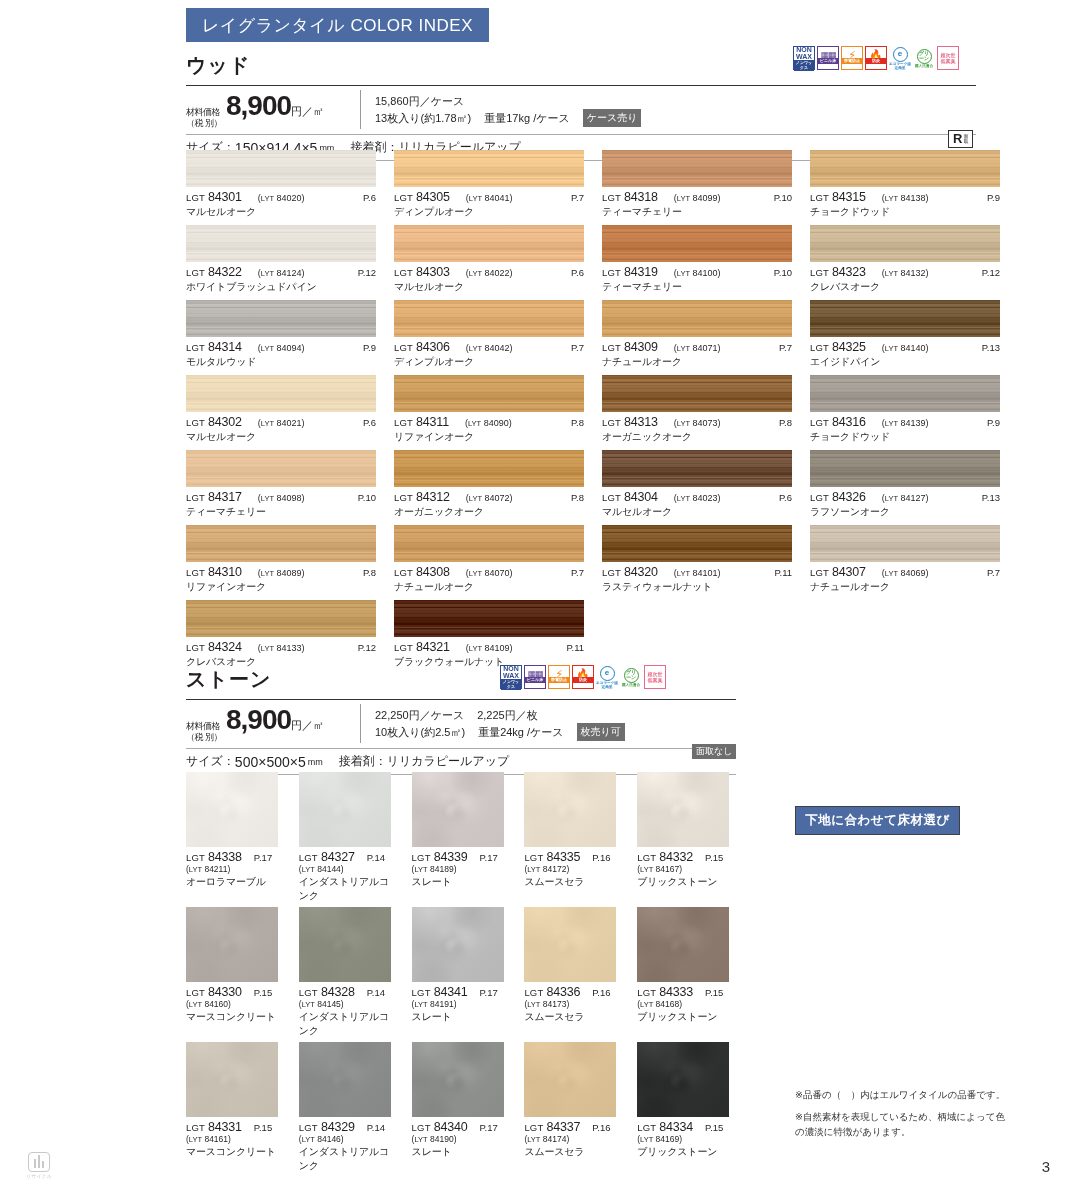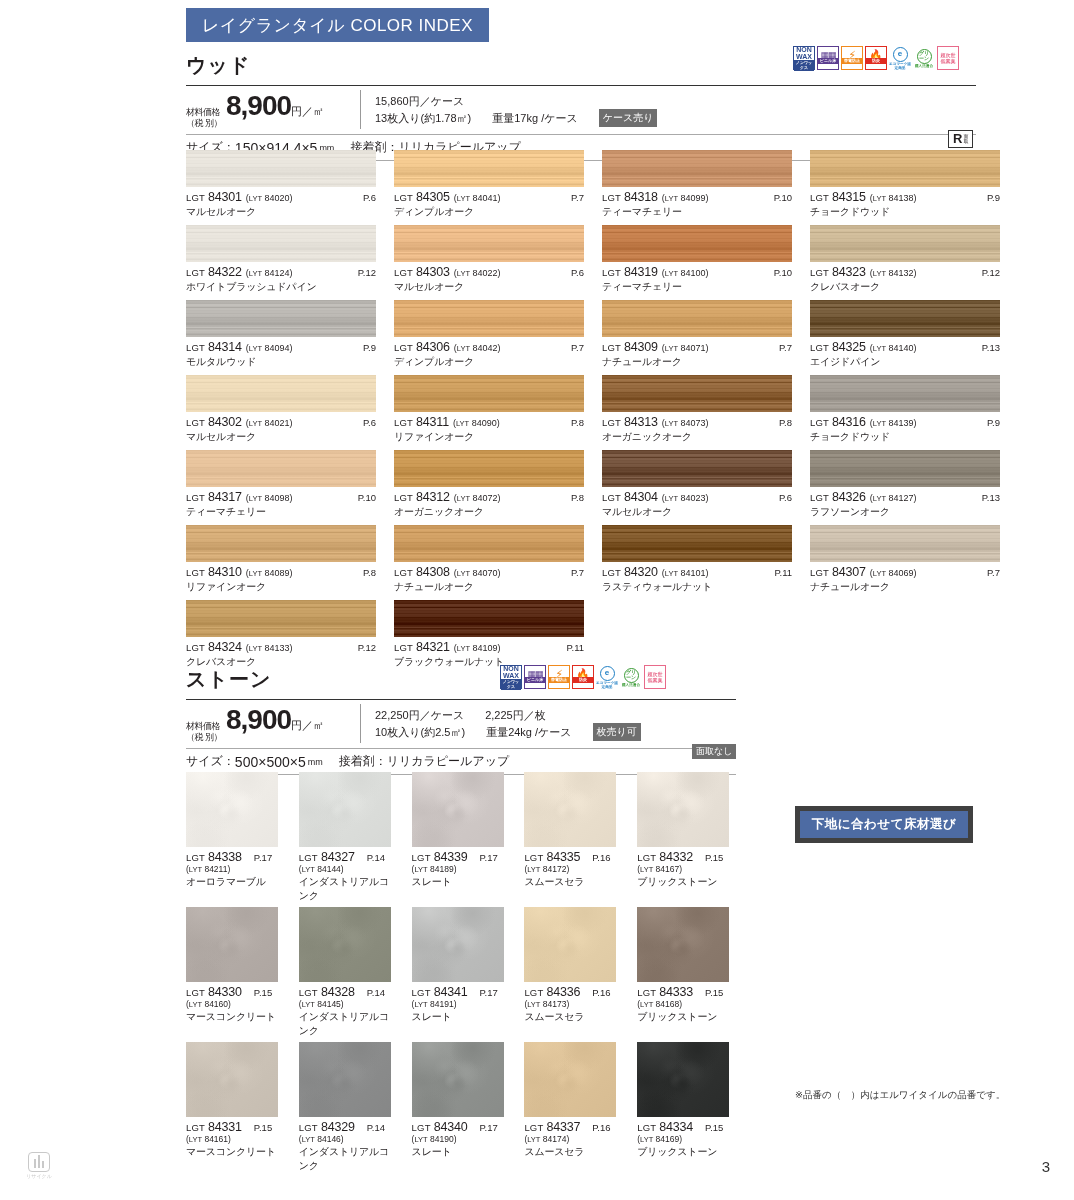--- a/index.html
+++ b/index.html
@@ -29,21 +29,21 @@
 
   
   .price-row{ display:flex; align-items:center; padding:4px 0 5px 0; }
   .price-left{ display:flex; align-items:baseline; padding-right:14px;
                border-right:1px solid #999; min-width:175px; }
   .price-label{ font-size:9px; line-height:11px; letter-spacing:-0.5px; padding-right:4px;}
   .price-num{ font-size:28px; font-weight:bold; letter-spacing:-1px; }
   .price-unit{ font-size:11px; }
   .price-right{ padding-left:14px; font-size:11px; line-height:16px; }
   .price-right .r1{ }
-  .price-right .r2{ display:flex; align-items:center; gap:21px; }
+  .price-right .r2{ display:flex; align-items:center; gap:13px; }
   .tag-grey{
     background:#6e6e6e; color:#fff; font-size:10px;
     padding:1px 4px; letter-spacing:0px; white-space:nowrap;
   }
   .size-row{ display:flex; align-items:center; font-size:12px; padding:4px 0 4px 0;}
   .size-row .sz{ font-size:14px; letter-spacing:0px;}
   .size-row .adh{ margin-left:16px; font-size:12px;}
 
   
   .badges{ position:absolute; display:flex; gap:2px; align-items:flex-end;}
@@ -87,31 +87,31 @@
               width:790px; }
   .wood-item .swatch{ width:190px; height:37px; }
   .stone-grid{ position:absolute; left:186px; display:grid;
                grid-template-columns:repeat(5,1fr); column-gap:14px; row-gap:4px;
                width:550px;}
   .stone-item .swatch{ width:92px; height:75px; }
 
   .cap-line{ display:flex; align-items:baseline; font-size:10.5px; margin-top:3px;}
   .cap-lgt{ font-size:9.5px; letter-spacing:.2px;}
   .cap-code{ font-size:12.5px; font-weight:500; margin-left:3px; letter-spacing:-.2px;}
-  .cap-lyt{ font-size:9px; margin-left:4px; }
+  .cap-lyt{ font-size:9px; margin-left:16px; }
   .cap-lyt .l{ font-size:7.5px;}
   .cap-page{ margin-left:auto; font-size:9.5px; }
   .cap-name{ font-size:10px; margin-top:1px; letter-spacing:-.2px;}
   .stone-item .cap-line{ font-size:10px;}
   .stone-item .cap-page{ margin-left:12px;}
   .stone-item .cap-lyt2{ font-size:8.5px; margin-top:0px;}
 
   
-  .info-box{ position:absolute; left:795px; top:806px; width:178px;
-             border:5px solid #404040; background:#fff; }
+  .info-box{ position:absolute; left:795px; top:806px; width:165px;
+             border:1px solid #404040; background:#fff; }
   .info-head{ background:#4d6ba3; color:#fff; font-size:12.5px;
               text-align:center; padding:5px 0; font-weight:bold; letter-spacing:.5px;}
   .info-body{ padding:10px 11px 12px 11px; }
   .info-c1{ text-align:center; font-size:12px; line-height:19px; }
   .info-c1 .big{ font-size:14.5px; }
   .info-p{ font-size:11px; line-height:18px; margin-top:8px; }
 
   .notes{ position:absolute; left:795px; top:1087px; width:215px; font-size:9.5px;
           line-height:15px; color:#333;}
   .notes p{ margin-bottom:7px; text-indent:0; }
@@ -688,20 +688,21 @@
     <div class="cap-name">ブリックストーン</div>
     </div>
   </div>
 
 <div class="info-box">
   <div class="info-head">下地に合わせて床材選び</div>
 </div>
 
 <div class="notes" id="notes">
     <p>※品番の（　）内はエルワイタイルの品番です。</p>
+    <p>※自然素材を表現しているため、柄域によって色の濃淡に特徴があります。</p>
   </div>
 
 <div class="footer-icon">
   <div class="fi-box">
       <i style="height:9px;"></i>
       <i style="height:13px;"></i>
       <i style="height:7px;"></i>
     </div>
   <div class="fi-cap">リサイクル</div>
 </div>

